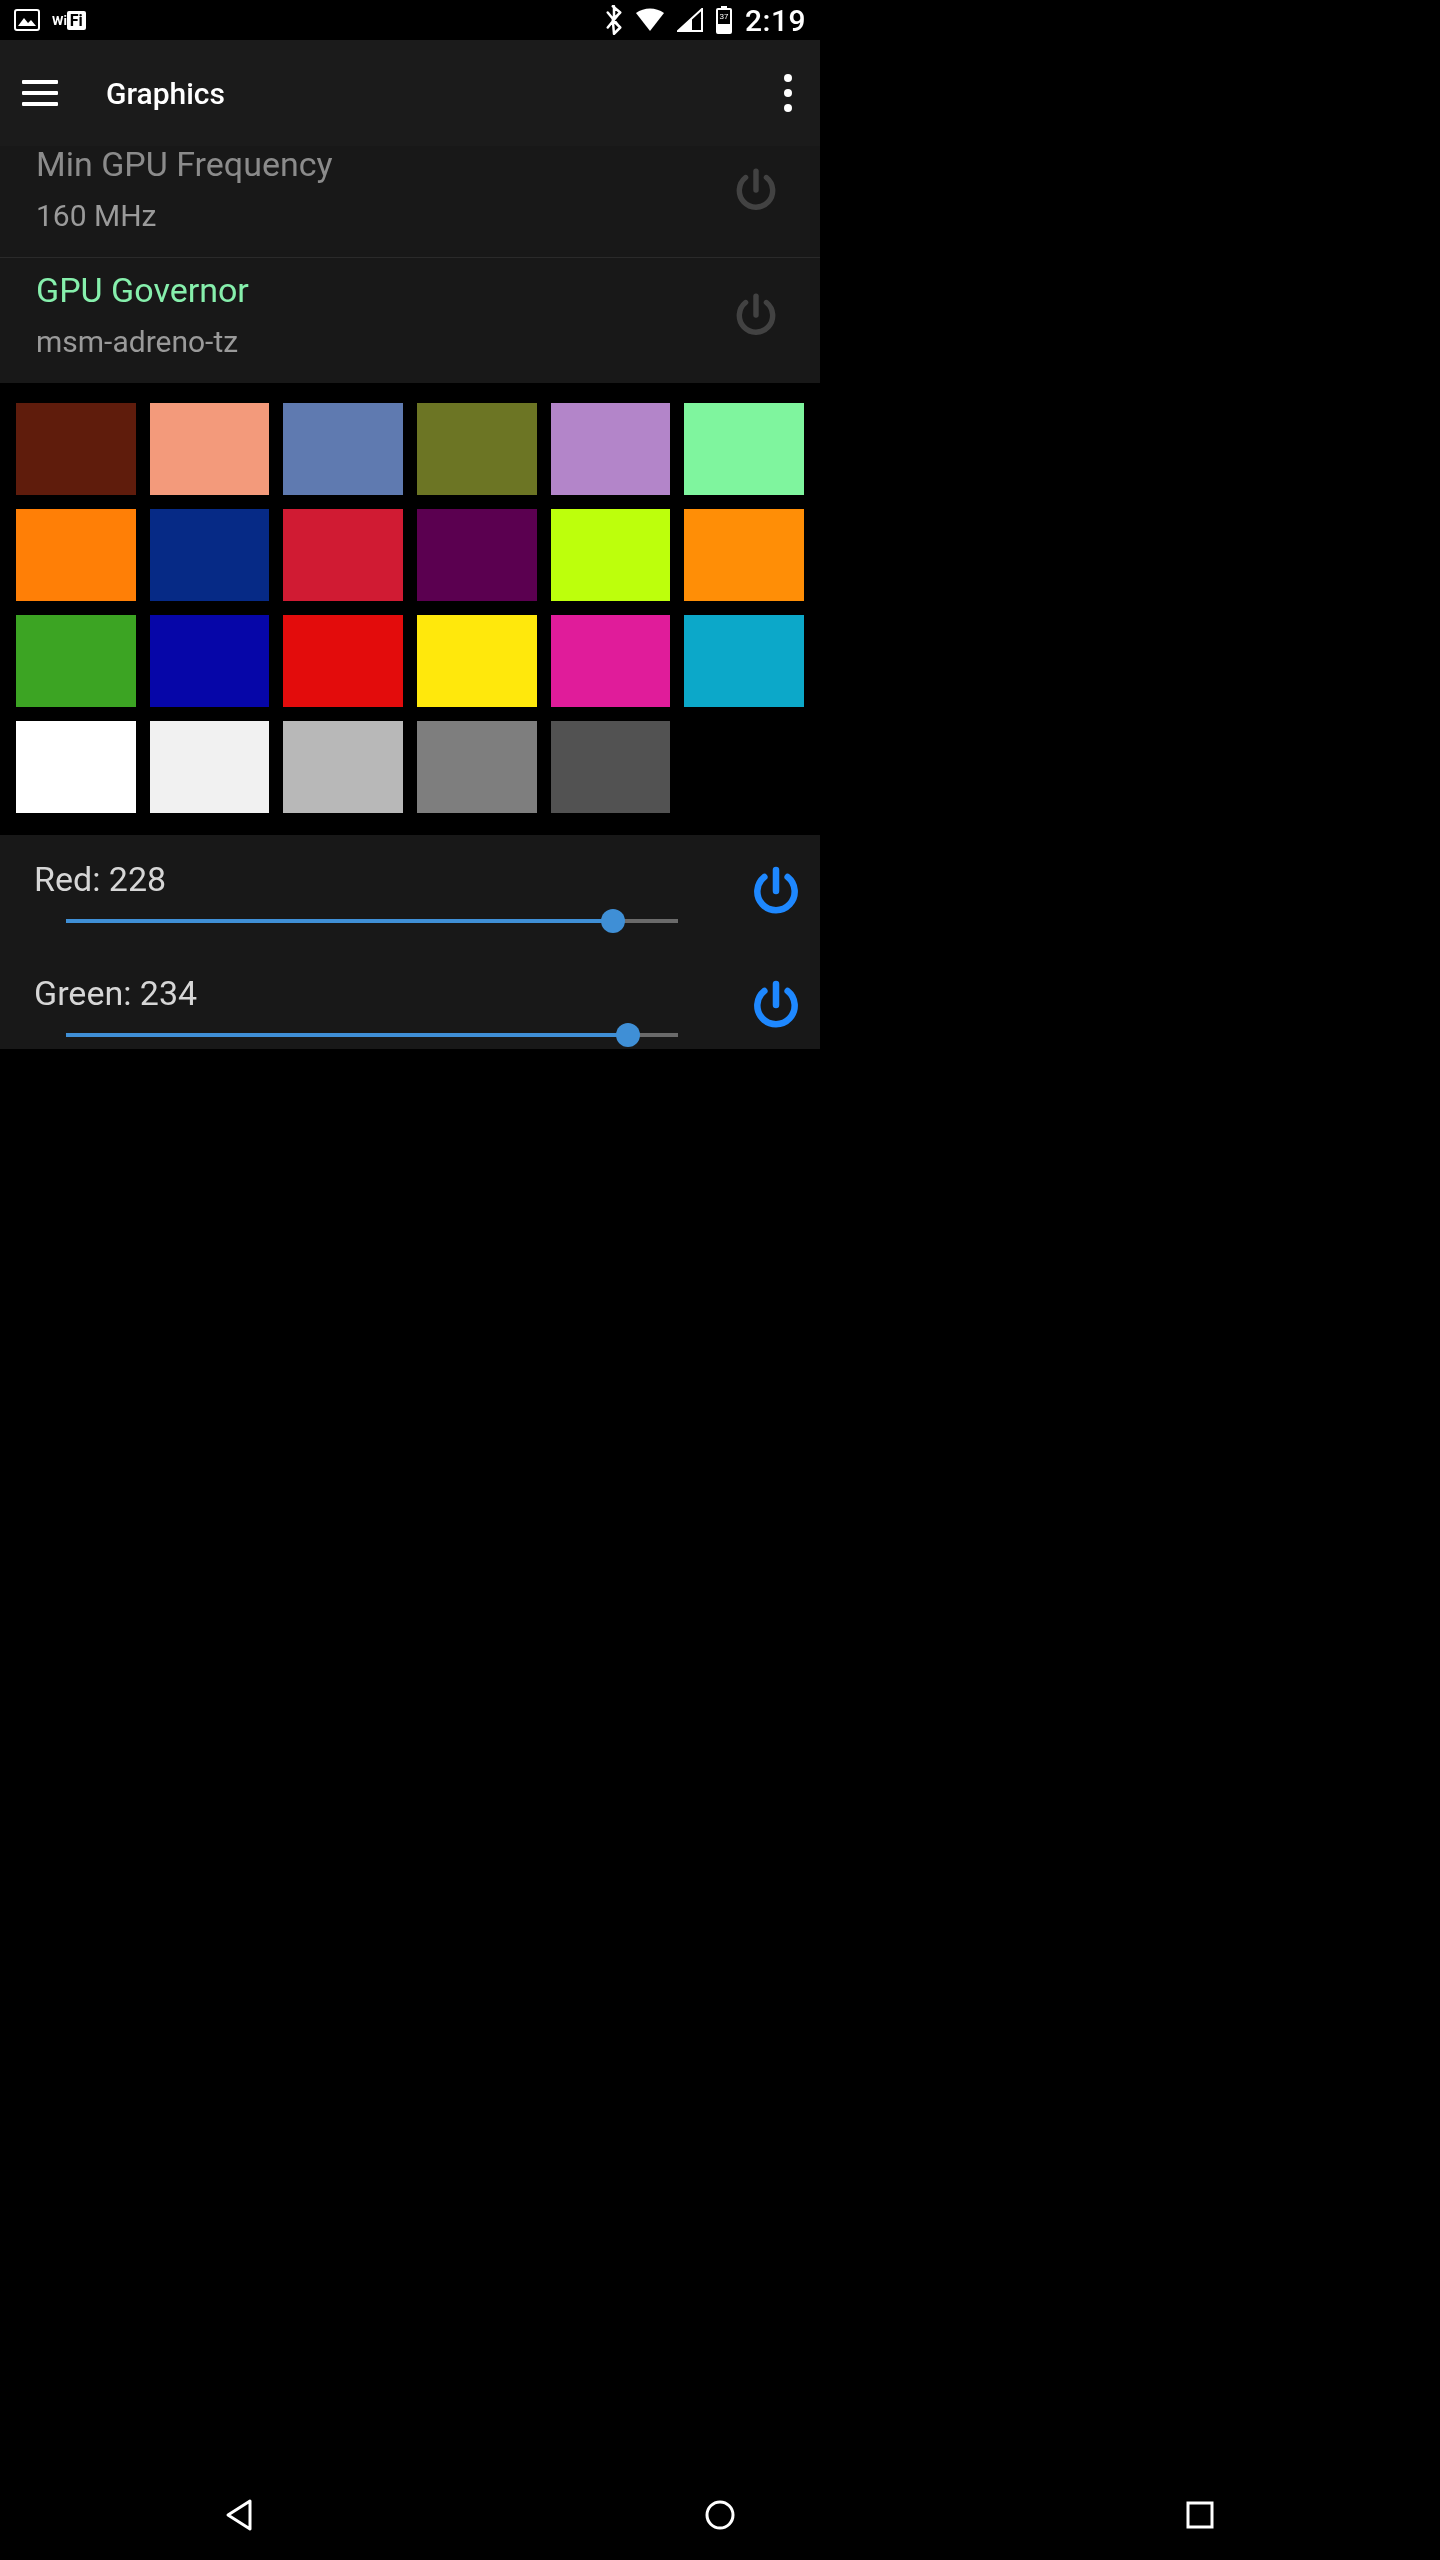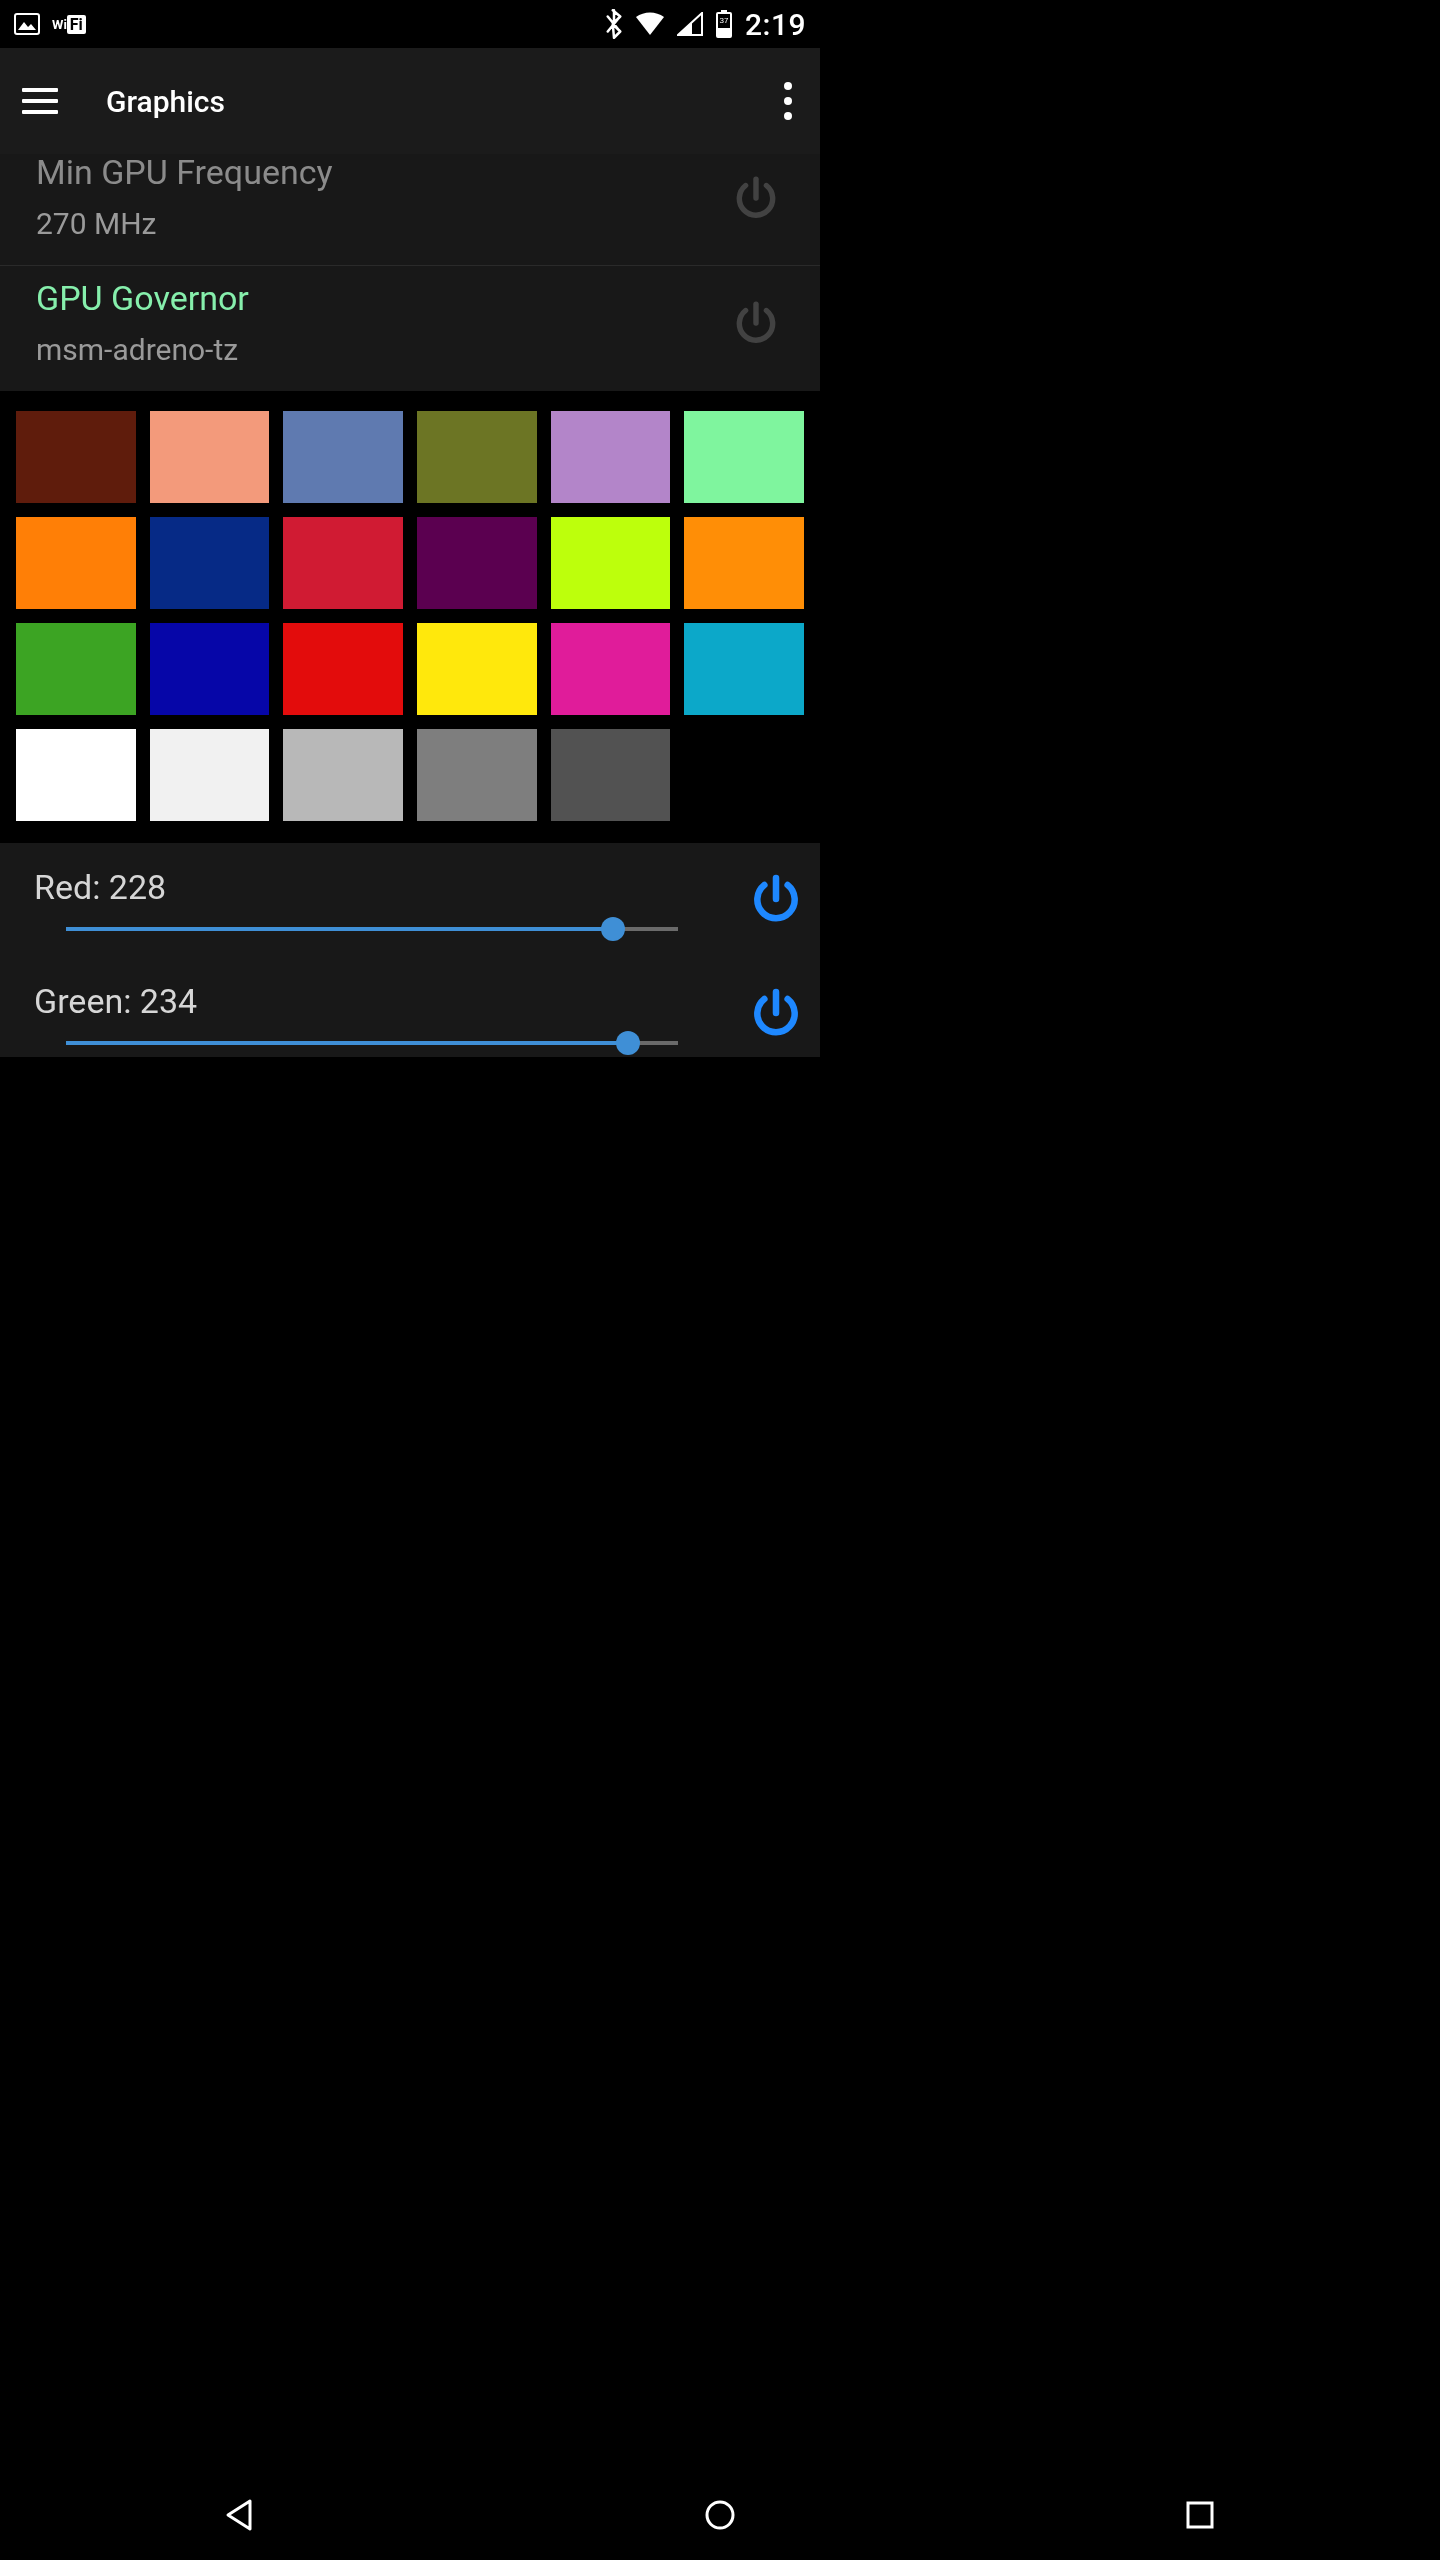--- a/index.html
+++ b/index.html
@@ -6,21 +6,21 @@
     html, body {
       width: 820px;
       height: 1456px;
       background: #000000;
       font-family: Roboto, "Helvetica Neue", Arial, sans-serif;
       color: #e8e8e8;
       overflow: hidden;
     }
     
     .status-bar {
-      height: 48px;
+      height: 40px;
       background: #000000;
       display: flex;
       align-items: center;
       justify-content: space-between;
       padding: 0 14px;
       font-size: 24px;
       color: #ffffff;
     }
     .status-left, .status-right { display: flex; align-items: center; gap: 12px; }
     .status-glyph { display: inline-flex; align-items: center; }
@@ -199,21 +199,21 @@
         <span></span>
       </div>
   </div>
 </div>
 
 <div class="content">
 
   <div class="setting-row first cutoff-top">
     <div class="setting-texts">
       <div class="setting-title">Min GPU Frequency</div>
-      <div class="setting-sub">270 MHz</div>
+      <div class="setting-sub">160 MHz</div>
     </div>
     <div class="power-icon dim">
       <svg class="power-svg" viewBox="0 0 24 24" fill="none">
           <path d="M12 3 L12 12" stroke="#ffffff" stroke-width="2.6" stroke-linecap="round"></path>
           <path d="M7 6 A8 8 0 1 0 17 6" stroke="#ffffff" stroke-width="2.6" fill="none" stroke-linecap="round"></path>
         </svg>
     </div>
   </div>
 
   <div class="setting-row last-of-section">

